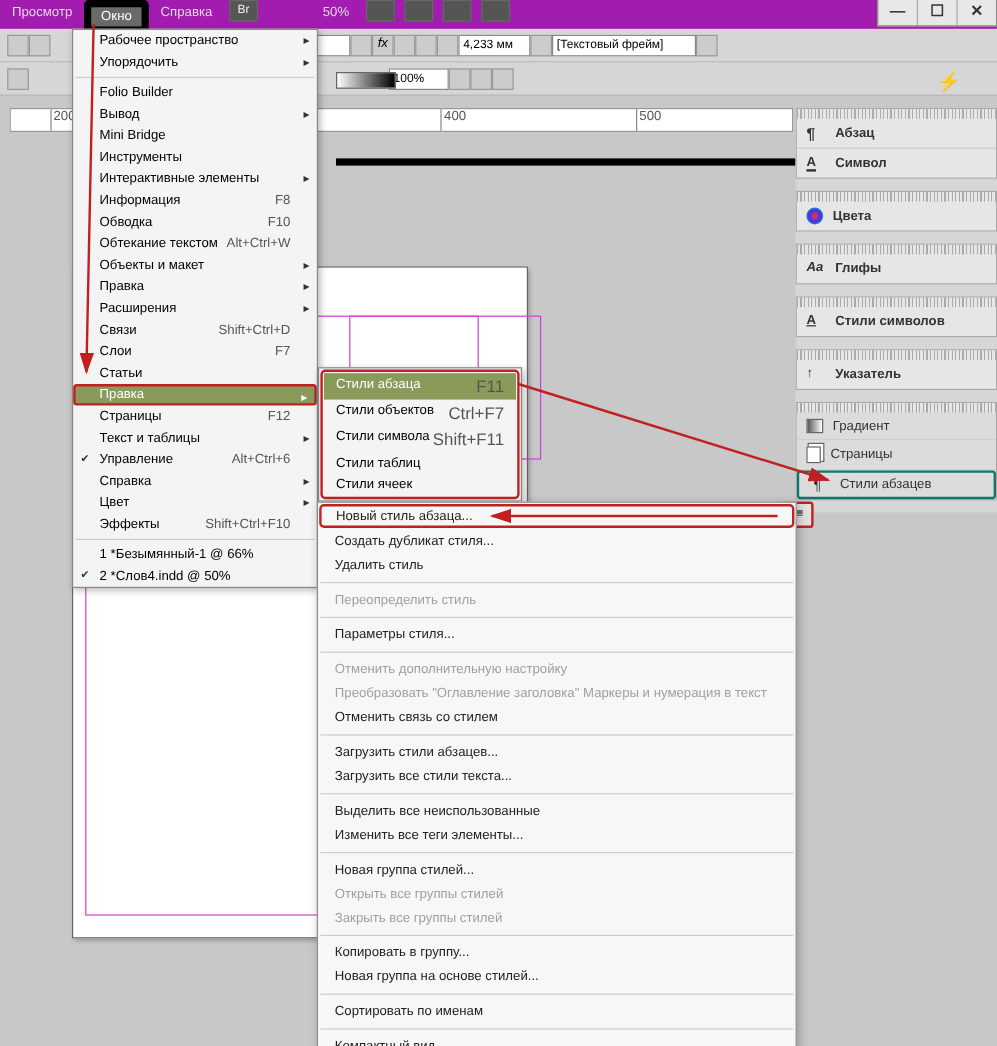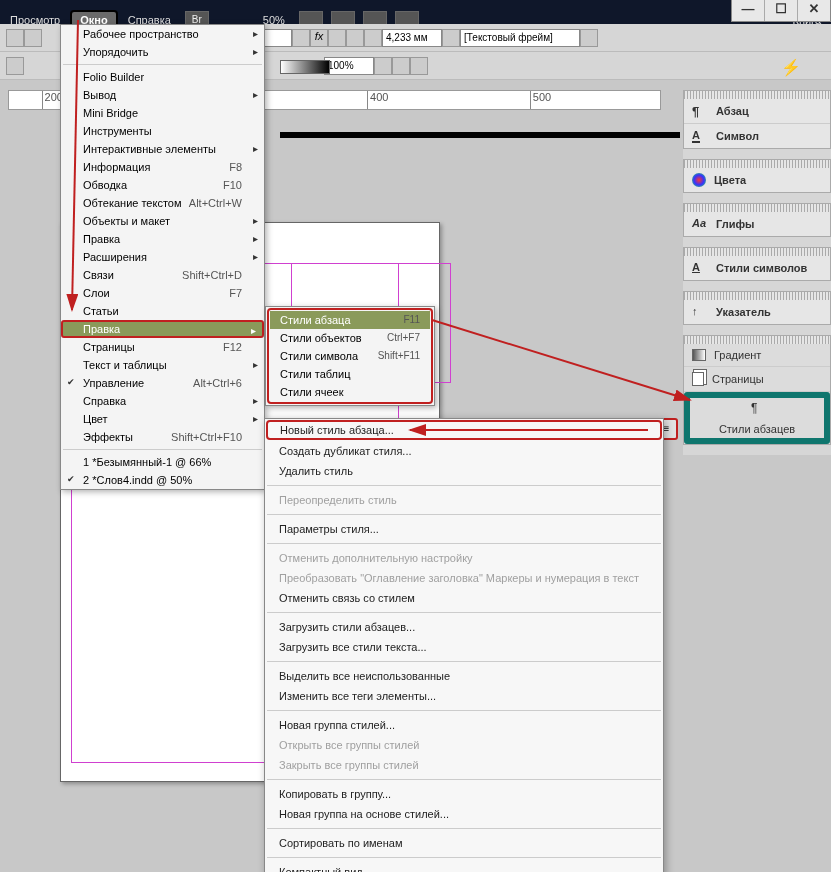--- a/index.html
+++ b/index.html
@@ -1,21 +1,21 @@
 <!DOCTYPE html>
 <html><head>
 <meta charset="utf-8">
 <style>
   * { box-sizing: border-box; margin: 0; padding: 0; font-family: Tahoma, Arial, sans-serif; font-size: 11px; }
   body { width: 831px; height: 872px; background: #c8c8c8; position: relative; overflow: hidden; }
   
   
-  .menubar { position: absolute; top: 0; left: 0; right: 0; height: 40px; background: #0f172a; color: #ddd; display: flex; align-items: center; }
+  .menubar { position: absolute; top: 0; left: 0; right: 0; height: 40px; background: #a21caf; color: #ddd; display: flex; align-items: flex-start; }
   .menu-item { padding: 4px 10px; cursor: default; }
-  .menu-item.highlighted { border: 2px solid #000000; border-radius: 4px; background: #6a6a6a; color: #fff; padding: 2px 8px; font-weight: bold; }
+  .menu-item.highlighted { border: 6px solid #000000; border-radius: 4px; background: #6a6a6a; color: #fff; padding: 2px 8px; }
   .book-label { padding: 4px 10px; color: #ddd; }
   .sep-icon { width: 24px; height: 18px; margin: 0 4px; background: #555; border: 1px solid #666; }
   
   
   .winctrl { position: absolute; top: 0; right: 0; width: 100px; height: 22px; display: flex; background: #e8e8e8; border: 1px solid #888; border-top: none; }
   .winbtn { flex: 1; text-align: center; line-height: 18px; border-left: 1px solid #aaa; font-size: 13px; font-weight: bold; color: #333; cursor: default; }
   .winbtn:first-child { border-left: none; }
   
   
   .ctrlbar { position: absolute; top: 24px; left: 0; right: 0; height: 56px; background: #d6d6d6; border-bottom: 1px solid #999; }
@@ -43,39 +43,39 @@
   .dd-item.hi-style { background: #8a9a5a; color: #fff; border: 2px solid #c02020; border-radius: 3px; padding: 1px 20px; }
   .dd-item.has-sub::after { content: "▸"; position: absolute; right: 6px; top: 3px; font-size: 10px; color: #333; }
   .dd-item.hi-style.has-sub::after { color: #fff; }
   .dd-sep { height: 0; border-top: 1px solid #ccc; margin: 3px 2px; }
   .dd-check::before { content: "✔"; position: absolute; left: 6px; top: 3px; font-size: 9px; color: #333; }
   
   
   .submenu { position: absolute; top: 306px; left: 265px; width: 170px; background: #f4f4f4; border: 1px solid #888; box-shadow: 2px 2px 6px rgba(0,0,0,.3); z-index: 55; text-align: center; }
   .submenu .outer-hi { border: 2px solid #c02020; border-radius: 4px; padding: 1px; margin: 1px; }
   .sm-item { padding: 3px 10px 3px 10px; display: flex; cursor: default; }
-  .sm-item .shortcut { margin-left: auto; color: #555; font-size: 10px; }
+  .sm-item .shortcut { margin-left: auto; color: #555; font-size: 14px; }
   .sm-item.active { background: #8a9a5a; color: #fff; }
   
   
   .ctxmenu { position: absolute; top: 418px; left: 264px; width: 400px; background: #f7f7f7; border: 1px solid #888; box-shadow: 2px 2px 8px rgba(0,0,0,.3); z-index: 60; }
   .ctx-item { padding: 4px 14px; cursor: default; color: #222; }
   .ctx-item.disabled { color: #a0a0a0; }
   .ctx-item.hi { border: 2px solid #c02020; border-radius: 4px; padding: 2px 12px; margin: 1px; }
   .ctx-sep { height: 0; border-top: 1px solid #ccc; margin: 4px 2px; }
   
   
   .flyout-btn { position: absolute; top: 418px; left: 650px; width: 28px; height: 22px; background: #e2e2e2; border: 2px solid #c02020; border-radius: 3px; z-index: 58; text-align: center; line-height: 18px; font-size: 10px; }
   
   
-  .dock { position: absolute; top: 90px; right: 0; width: 148px; background: #d6d6d6; }
+  .dock { position: absolute; top: 90px; right: 0; width: 168px; background: #d6d6d6; }
   .dock-group { margin-bottom: 10px; border: 1px solid #aaa; background: #e6e6e6; }
   .dock-row { display: flex; align-items: center; padding: 5px 8px; gap: 8px; border-bottom: 1px solid #ccc; cursor: default; font-weight: bold; color: #333; }
   .dock-row:last-child { border-bottom: none; }
-  .dock-row.hi { border: 6px solid #0f766e; border-radius: 3px; background: #d0d0d0; padding: 3px 10px; flex-direction: column; }
+  .dock-row.hi { border: 2px solid #0f766e; border-radius: 3px; background: #d0d0d0; padding: 3px 10px; }
   .dock-row.bot { background: #dcdcdc; font-weight: normal; }
   .dock-icon { width: 16px; height: 14px; display: inline-block; }
   .ic-para::before { content: "¶"; font-size: 13px; font-weight: bold; }
   .ic-char::before { content: "A"; font-size: 11px; border-bottom: 2px solid #333; }
   .ic-color { background: radial-gradient(circle,#f33,#33f,#3f3); border-radius: 50%; width: 14px; height: 14px; }
   .ic-glyph::before { content: "Aa"; font-style: italic; font-size: 11px; }
   .ic-cstyle::before { content: "A"; font-size: 11px; text-decoration: underline; }
   .ic-index::before { content: "↑"; font-weight: bold; }
   .ic-grad { background: linear-gradient(90deg,#555,#fff); width: 14px; height: 12px; border:1px solid #666;}
   .ic-pages { width: 12px; height: 14px; background: #fff; border: 1px solid #666; box-shadow: 2px -2px 0 #fff, 2px -2px 0 1px #666; }

